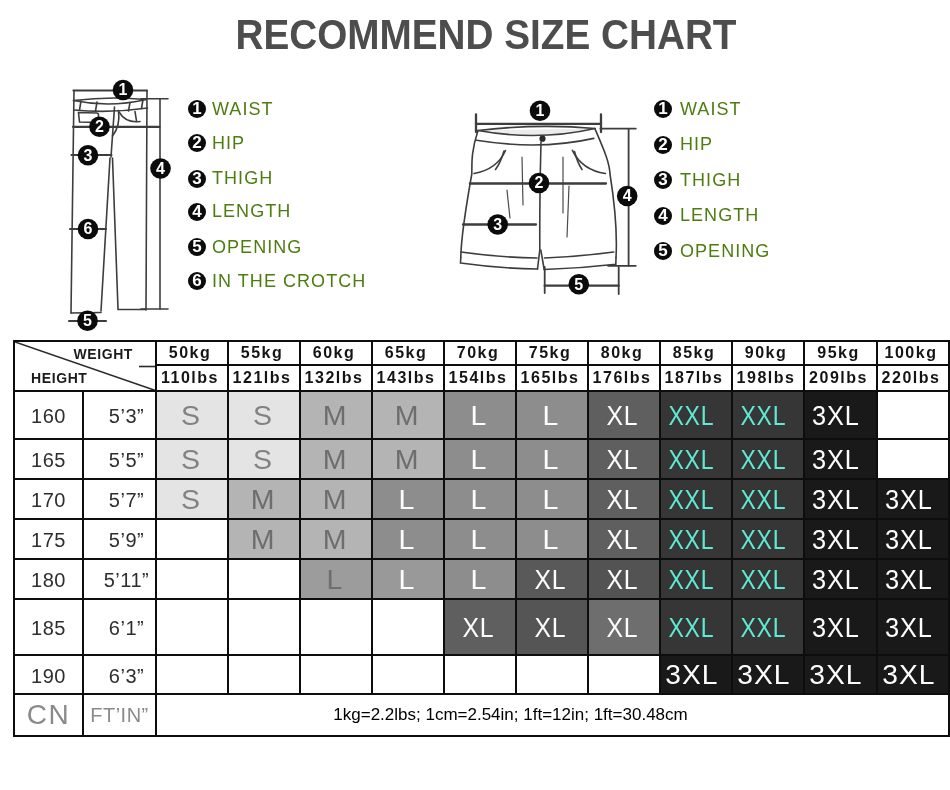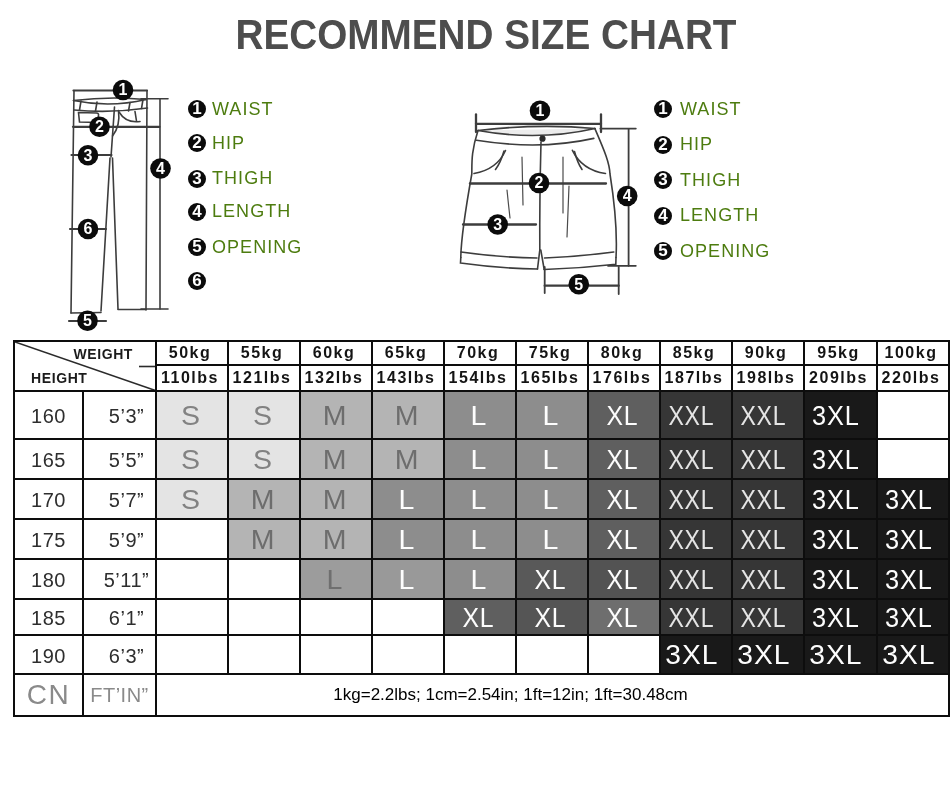--- a/index.html
+++ b/index.html
@@ -21,21 +21,21 @@
 .cs{font-size:28.5px;padding-right:3px !important;}
 .cs span{display:inline-block;}
 .c-xl{padding-right:4px !important;} .c-xxl{padding-right:9px !important;} .c-3xl{padding-right:9px !important;}
 .c-xl span{transform:scaleX(0.87);}
 .r190 .c-3xl span{transform:scaleX(0.99);} .c-xxl span{transform:scaleX(0.81);} .c-3xl span{transform:scaleX(0.89);}
 .c-s{background:#e4e4e4;color:#828282;}
 .c-m{background:#b4b4b4;color:#6d6d6d;}
 .c-lf{background:#9c9c9c;color:#6f6f6f;}
 .c-l{background:#8d8d8d;color:#fdfdfd;}
 .c-xl{background:#5f5f5f;color:#fdfdfd;letter-spacing:1px;}
-.c-xxl{background:#363636;color:#e5e5e5;letter-spacing:1px;}
+.c-xxl{background:#363636;color:#5eead4;letter-spacing:1px;}
 .c-3xl{background:#191919;color:#fdfdfd;letter-spacing:1px;}
 .diag{position:relative;}
 .gray{color:#8a8a8a;}
 .formula{font-size:17px;color:#000;}
 </style>
 </head>
 <body>
 <div class="page">
 
 <div class="title">RECOMMEND SIZE CHART</div>
@@ -62,20 +62,21 @@
         <span class="lt">LENGTH</span>
       </div>
 
 <div class="li" style="left:0;top:235px;">
         <span class="dot">5</span>
         <span class="lt">OPENING</span>
       </div>
 
 <div class="li" style="left:0;top:269px;">
         <span class="dot">6</span>
+        <span class="lt">IN THE CROTCH</span>
       </div>
 </div>
 
 <div class="legend lgr" style="left:654px;top:1px;">
 
 <div class="li" style="left:0;top:96px;">
         <span class="dot">1</span>
         <span class="lt">WAIST</span>
       </div>
 
@@ -377,21 +378,21 @@
           <td class="cs c-l" style="background:#999999;">L</td>
           <td class="cs c-l">L</td>
           <td class="cs c-xl" style="background:#595959;"><span>XL</span></td>
           <td class="cs c-xl" style="background:#535353;"><span>XL</span></td>
           <td class="cs c-xxl"><span>XXL</span></td>
           <td class="cs c-xxl"><span>XXL</span></td>
           <td class="cs c-3xl"><span>3XL</span></td>
           <td class="cs c-3xl"><span>3XL</span></td>
 </tr>
 
-<tr style="height:36px;margin-left:36px;">
+<tr style="height:56px;margin-left:36px;">
 <td class="hc">185</td>
           <td class="hc ftc">6’1”</td>
 <td></td>
           <td></td>
           <td></td>
           <td></td>
           <td class="cs c-xl"><span>XL</span></td>
           <td class="cs c-xl" style="background:#555555;"><span>XL</span></td>
           <td class="cs c-xl" style="background:#6e6e6e;"><span>XL</span></td>
           <td class="cs c-xxl"><span>XXL</span></td>

